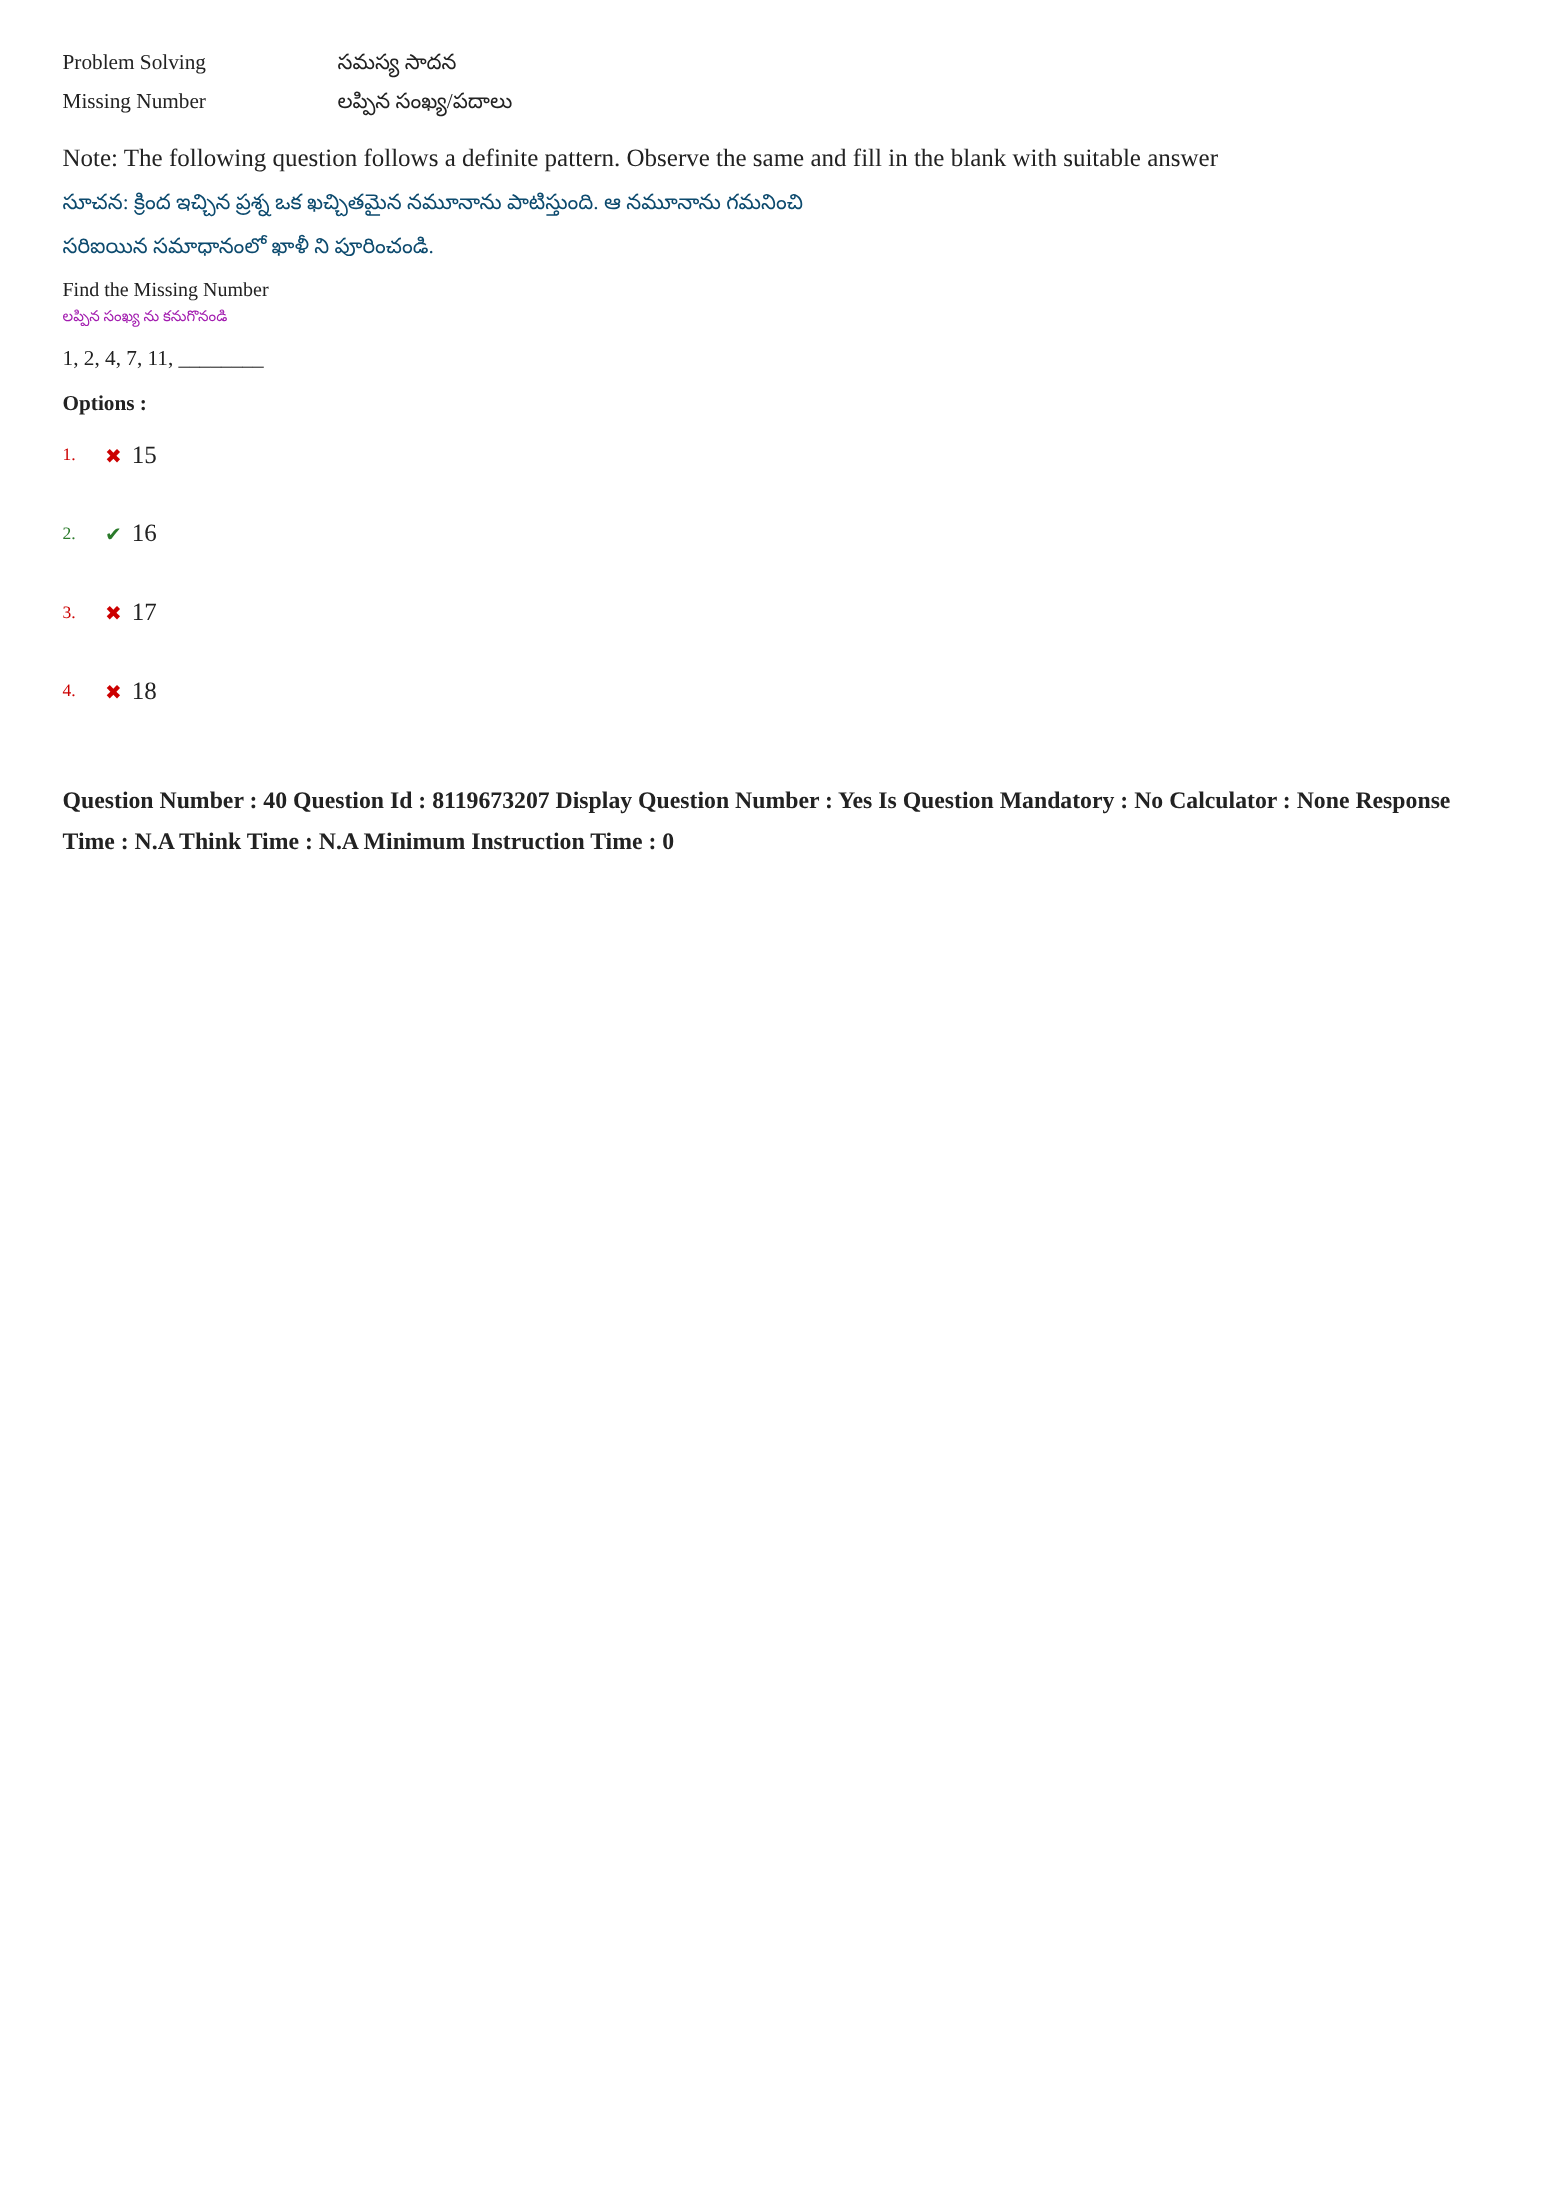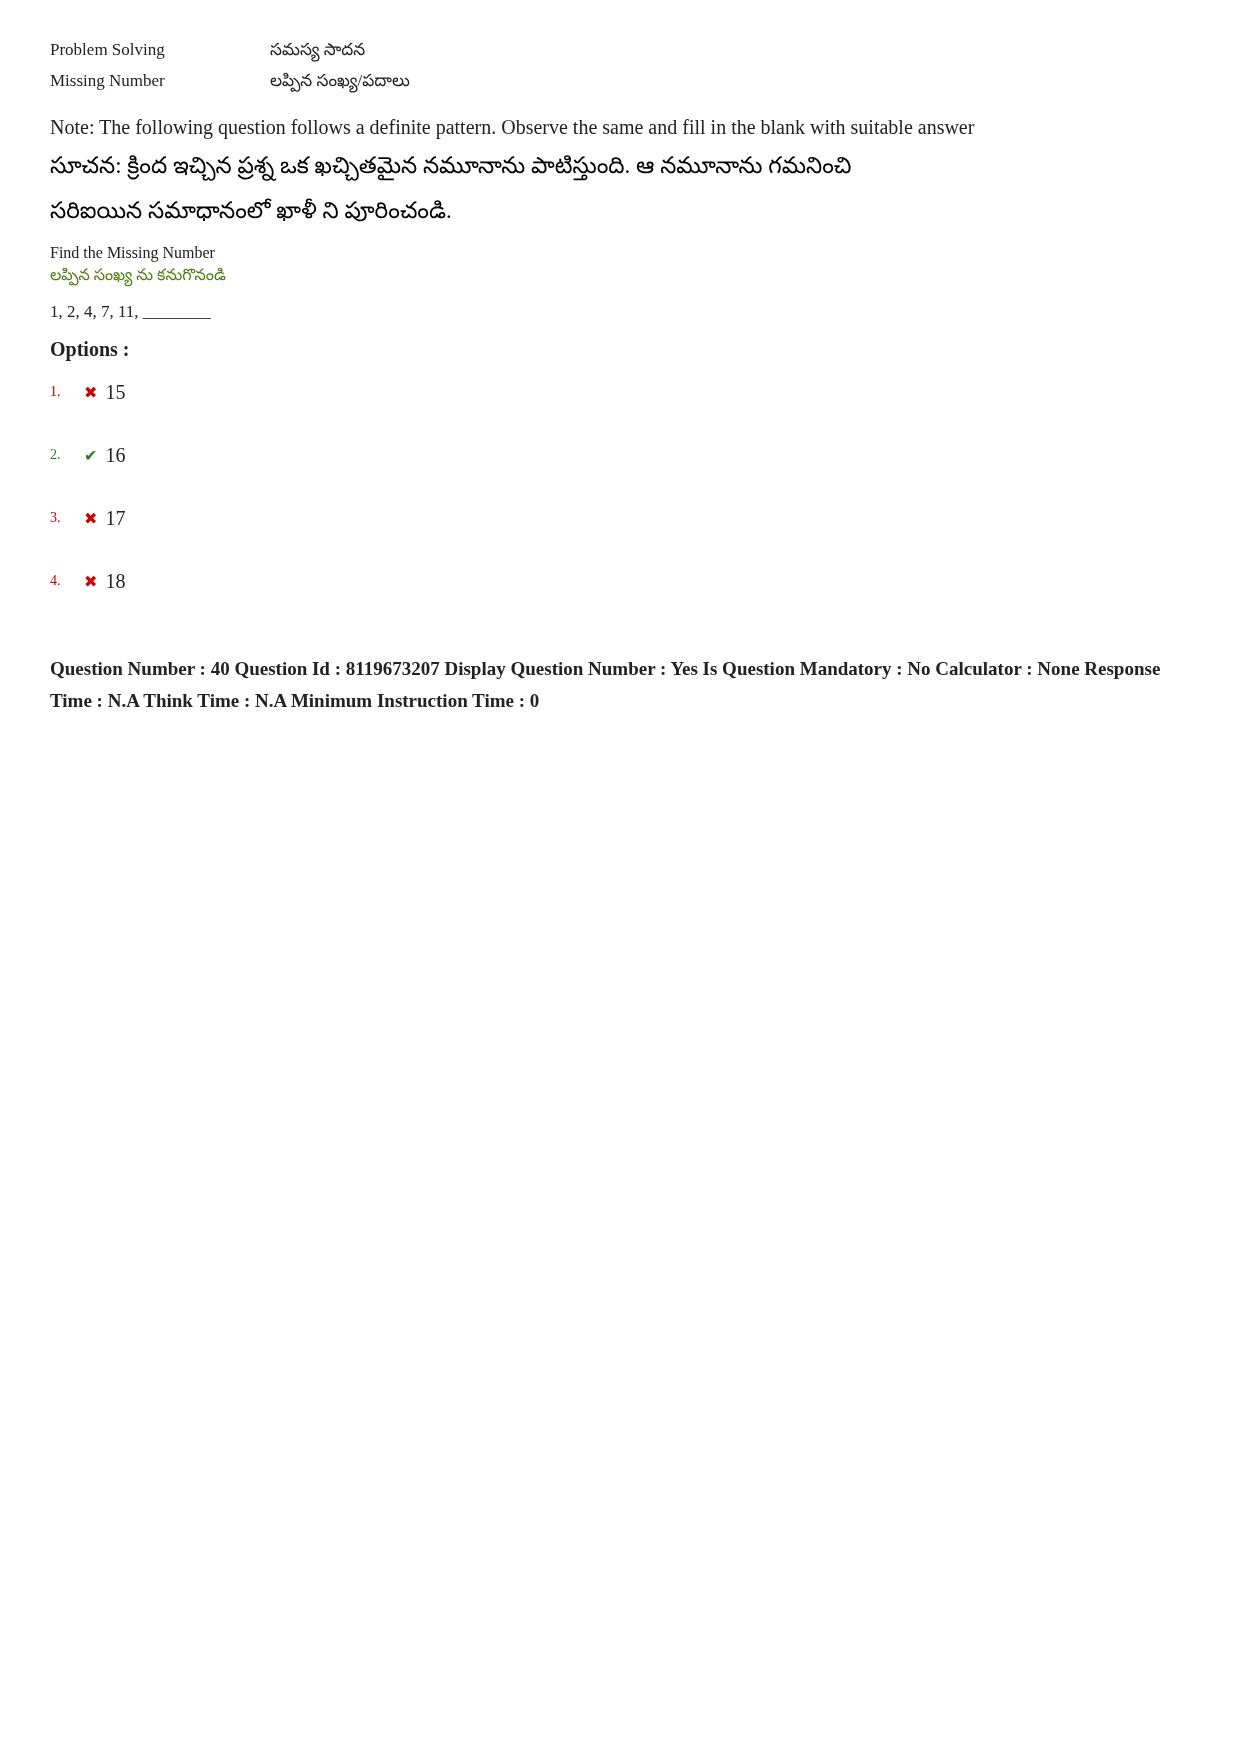--- a/index.html
+++ b/index.html
@@ -39,50 +39,50 @@
     }
 
     .note-text {
       font-size: 20px;
       color: #222;
       margin-bottom: 6px;
       line-height: 1.5;
     }
 
     .telugu-text {
-      font-size: 23px;
-      color: #000000;
+      font-size: 17px;
+      color: #0c4a6e;
       margin-bottom: 8px;
       line-height: 1.6;
     }
 
     .instruction-block {
       margin-bottom: 14px;
     }
 
     .find-missing {
       font-size: 16px;
       color: #222;
       margin-bottom: 4px;
     }
 
     .find-missing-telugu {
-      font-size: 16px;
-      color: #4d7c0f;
+      font-size: 12px;
+      color: #a21caf;
       margin-bottom: 12px;
     }
 
     .sequence-line {
       font-size: 17px;
       color: #222;
       margin-bottom: 16px;
     }
 
     .options-label {
-      font-size: 20px;
+      font-size: 17px;
       font-weight: bold;
       color: #222;
       margin-bottom: 20px;
     }
 
     .option-row {
       display: flex;
       align-items: center;
       margin-bottom: 40px;
       font-size: 20px;

